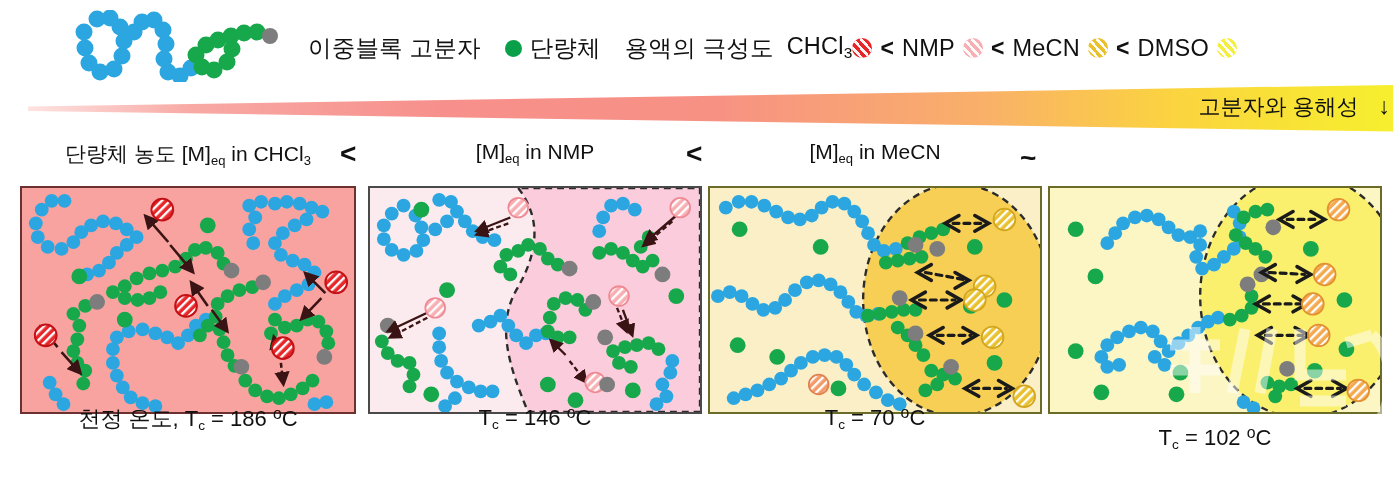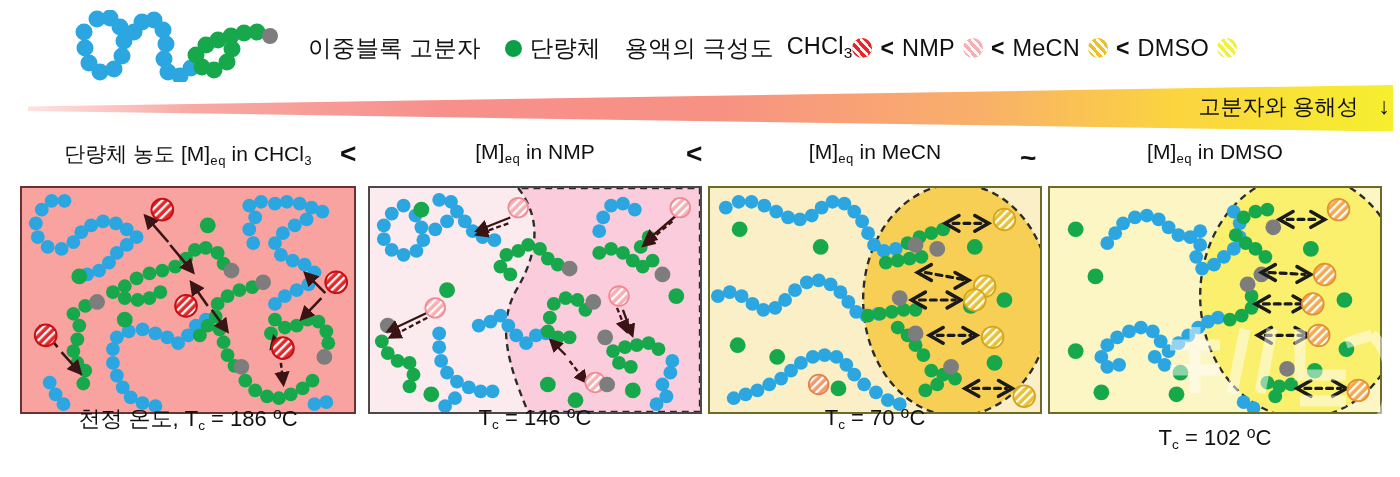--- a/index.html
+++ b/index.html
@@ -110,21 +110,21 @@
     width: 1400px; height: 45px;
   }
   .plabel {
     position: absolute;
     top: 0;
     font-size: 21px;
     color: #111;
     white-space: nowrap;
     text-align: center;
   }
-  .plabel sub { font-size: 0.62em; vertical-align: -0.3em; font-family: Liberation Mono, monospace; }
+  .plabel sub { font-size: 0.62em; vertical-align: -0.3em; }
   .prel {
     position: absolute;
     top: -2px;
     font-size: 28px;
     font-weight: 700;
     color: #111;
   }
 
   
   .panel {
@@ -260,23 +260,20 @@
   <div class="plabel" style="left:368px; width:334px;">
     <span>[M]</span><sub>eq</sub><span> in NMP</span>
   </div>
   <div class="prel" style="left:686px;">&lt;</div>
 
   <div class="plabel" style="left:708px; width:334px;">
     <span>[M]</span><sub>eq</sub><span> in MeCN</span>
   </div>
   <div class="prel" style="left:1020px; top:2px;">~</div>
 
-  <div class="plabel" style="left:1048px; width:334px;">
-    <span>[M]</span><sub>eq</sub><span> in DMSO</span>
-  </div>
 </div>
 
 <div class="panel" id="panel-1">
   <svg viewBox="0 0 336 228" preserveAspectRatio="none">
     <defs>
       <pattern id="hatchRed" width="6" height="6" patternTransform="rotate(45)" patternUnits="userSpaceOnUse">
         <rect width="6" height="6" fill="#e8262a"></rect>
         <rect width="2.4" height="6" fill="#ffffff"></rect>
       </pattern>
       <marker id="arrHeadDark" markerWidth="6" markerHeight="6" refX="3" refY="3" orient="auto">

